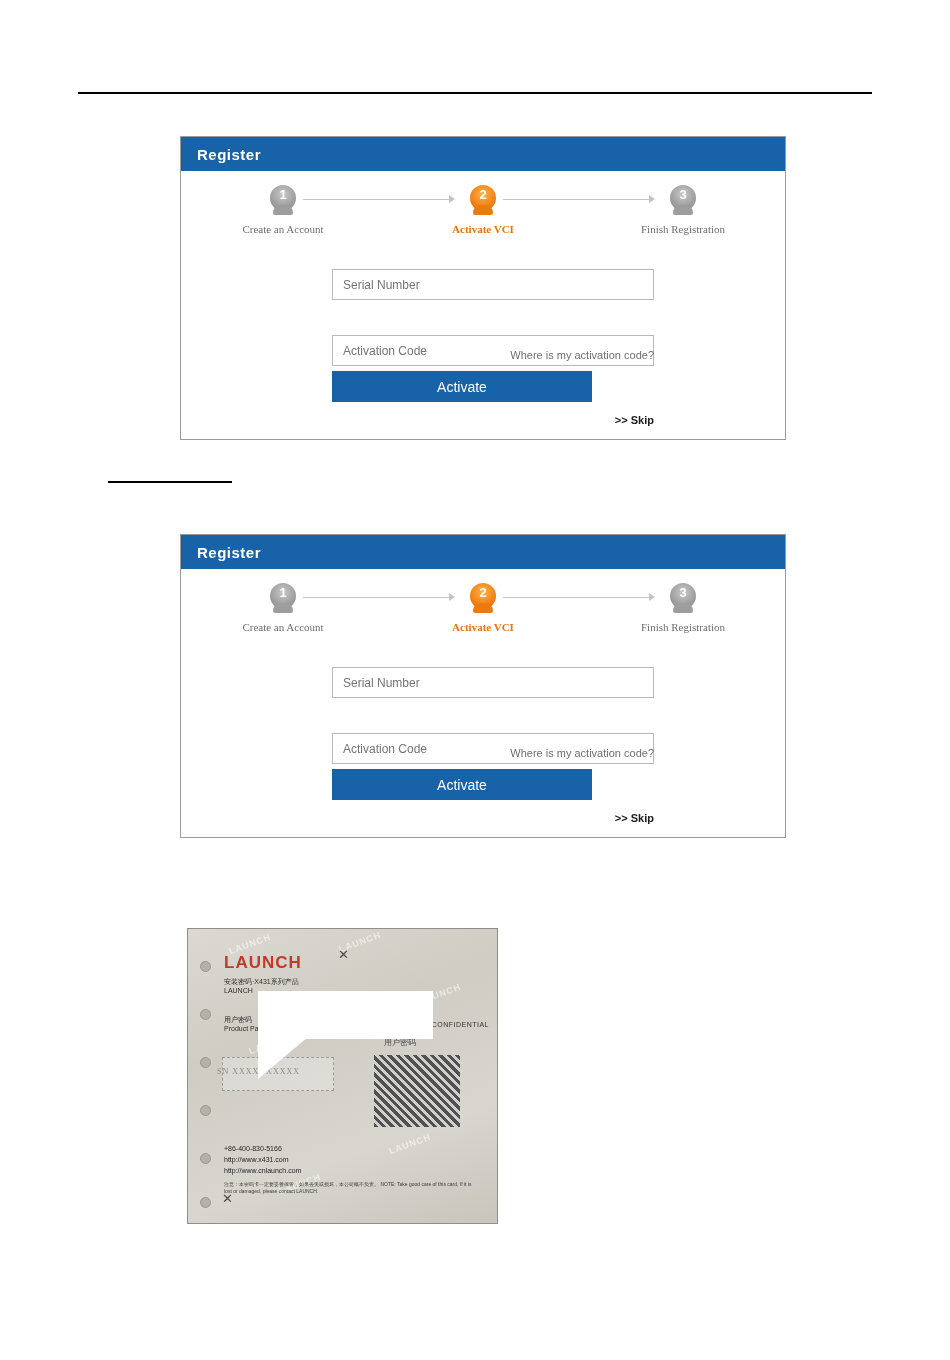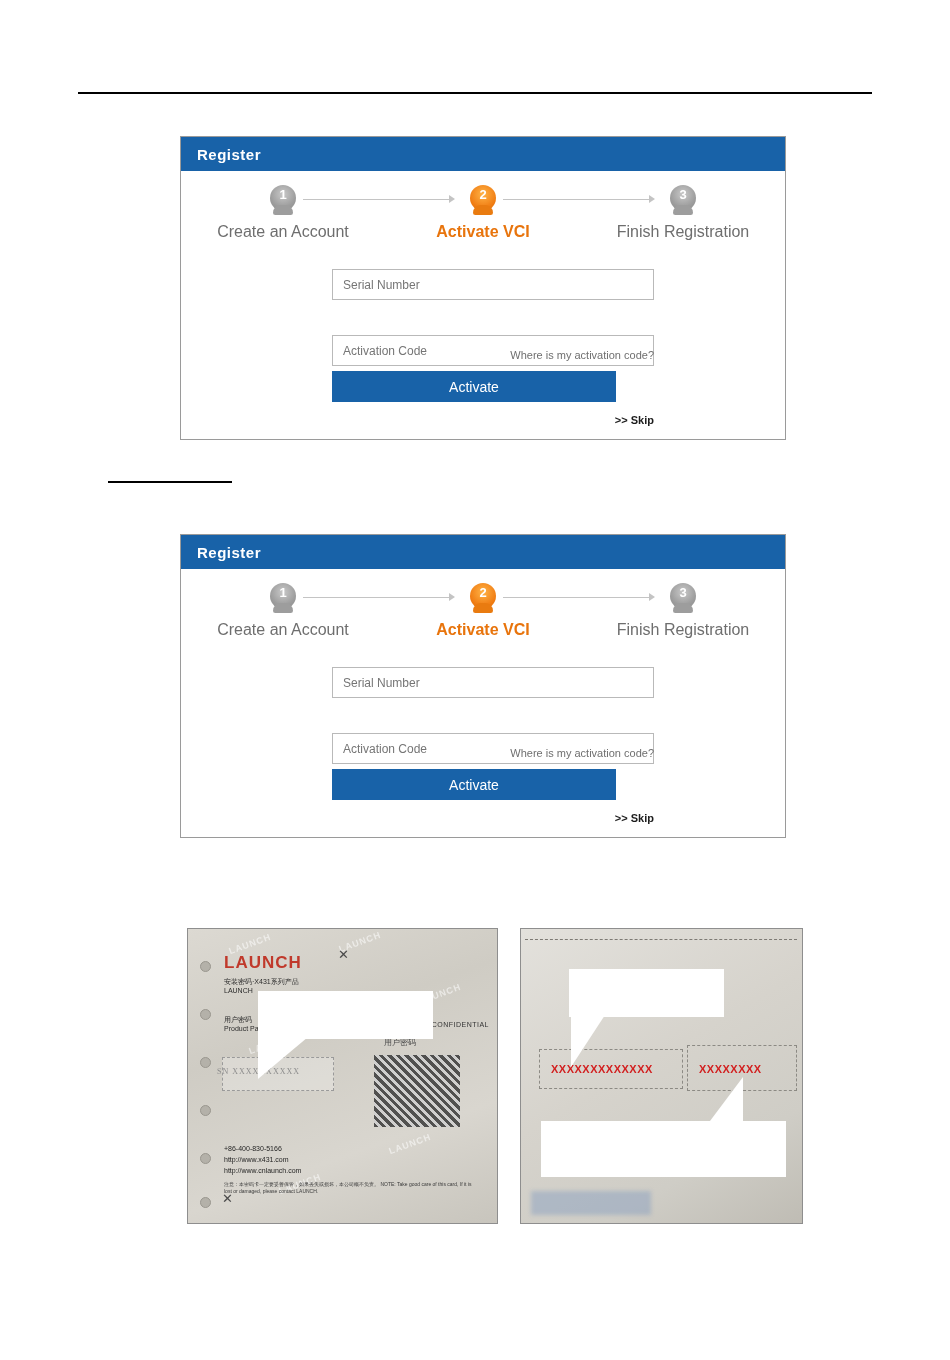--- a/index.html
+++ b/index.html
@@ -113,23 +113,24 @@
     bottom: -4px;
     width: 20px;
     height: 10px;
     border-radius: 10px 10px 3px 3px;
   }
   .step-icon.inactive .shoulders { background: #9d9d9d; }
   .step-icon.active .shoulders { background: #e97b10; }
 
   .step-label {
     margin-top: 12px;
-    font-size: 16px;
+    font-size: 11px;
     color: #6e6e6e;
     white-space: nowrap;
+    font-family: Liberation Serif, serif;
   }
   .step-label.active {
     color: #e8740c;
     font-weight: bold;
   }
 
   .connector {
     position: absolute;
     top: 28px;
     height: 0;
@@ -173,21 +174,21 @@
     font-size: 11px;
     color: #6f6f6f;
     text-decoration: none;
     white-space: nowrap;
   }
 
   .activate-btn {
     position: absolute;
     left: 151px;
     top: 200px;
-    width: 284px;
+    width: 260px;
     height: 31px;
     background: #1862a8;
     color: #ffffff;
     border: none;
     font-size: 14px;
     font-family: "Liberation Sans", sans-serif;
     cursor: pointer;
   }
 
   .skip-link {
@@ -522,31 +523,14 @@
       <div>http://www.x431.com</div>
       <div>http://www.cnlaunch.com</div>
     </div>
 
     <div class="fine-print">注意：本密码卡一定要妥善保管，如果丢失或损坏，本公司概不负责。 NOTE: Take good care of this card, If it is lost or damaged, please contact LAUNCH.</div>
 
     <div class="callout-tail co-left-tail"></div>
     <div class="callout co-left"></div>
   </div>
 
-  <div class="photo photo-right">
-    <div class="tear-line"></div>
-
-    <div class="dashed-box db-1"></div>
-    <div class="dashed-box db-2"></div>
-
-    <div class="red-code red-code-1">XXXXXXXXXXXXX</div>
-    <div class="red-code red-code-2">XXXXXXXX</div>
-
-    <div class="blue-smudge"></div>
-
-    <div class="callout-tail co-r1-tail"></div>
-    <div class="callout co-r1"></div>
-
-    <div class="callout-tail co-r2-tail"></div>
-    <div class="callout co-r2"></div>
-  </div>
 
 </div>
 
 </body></html>

